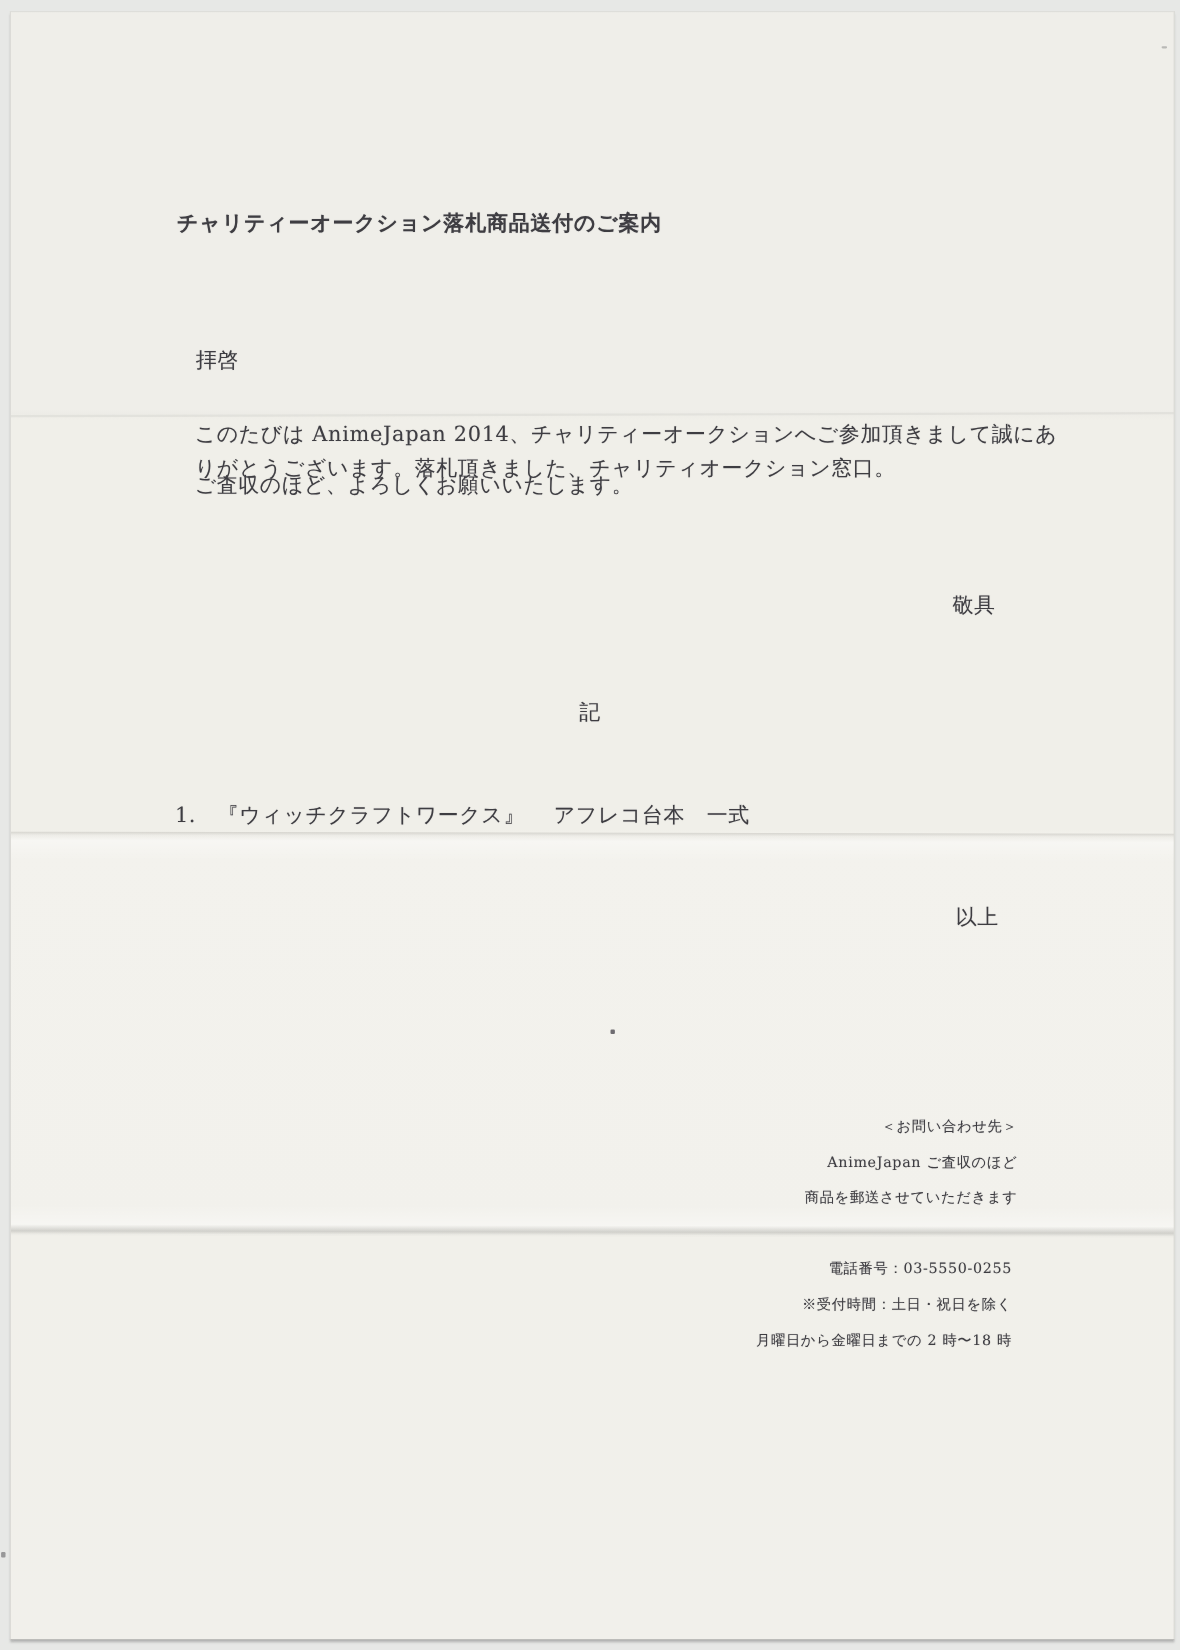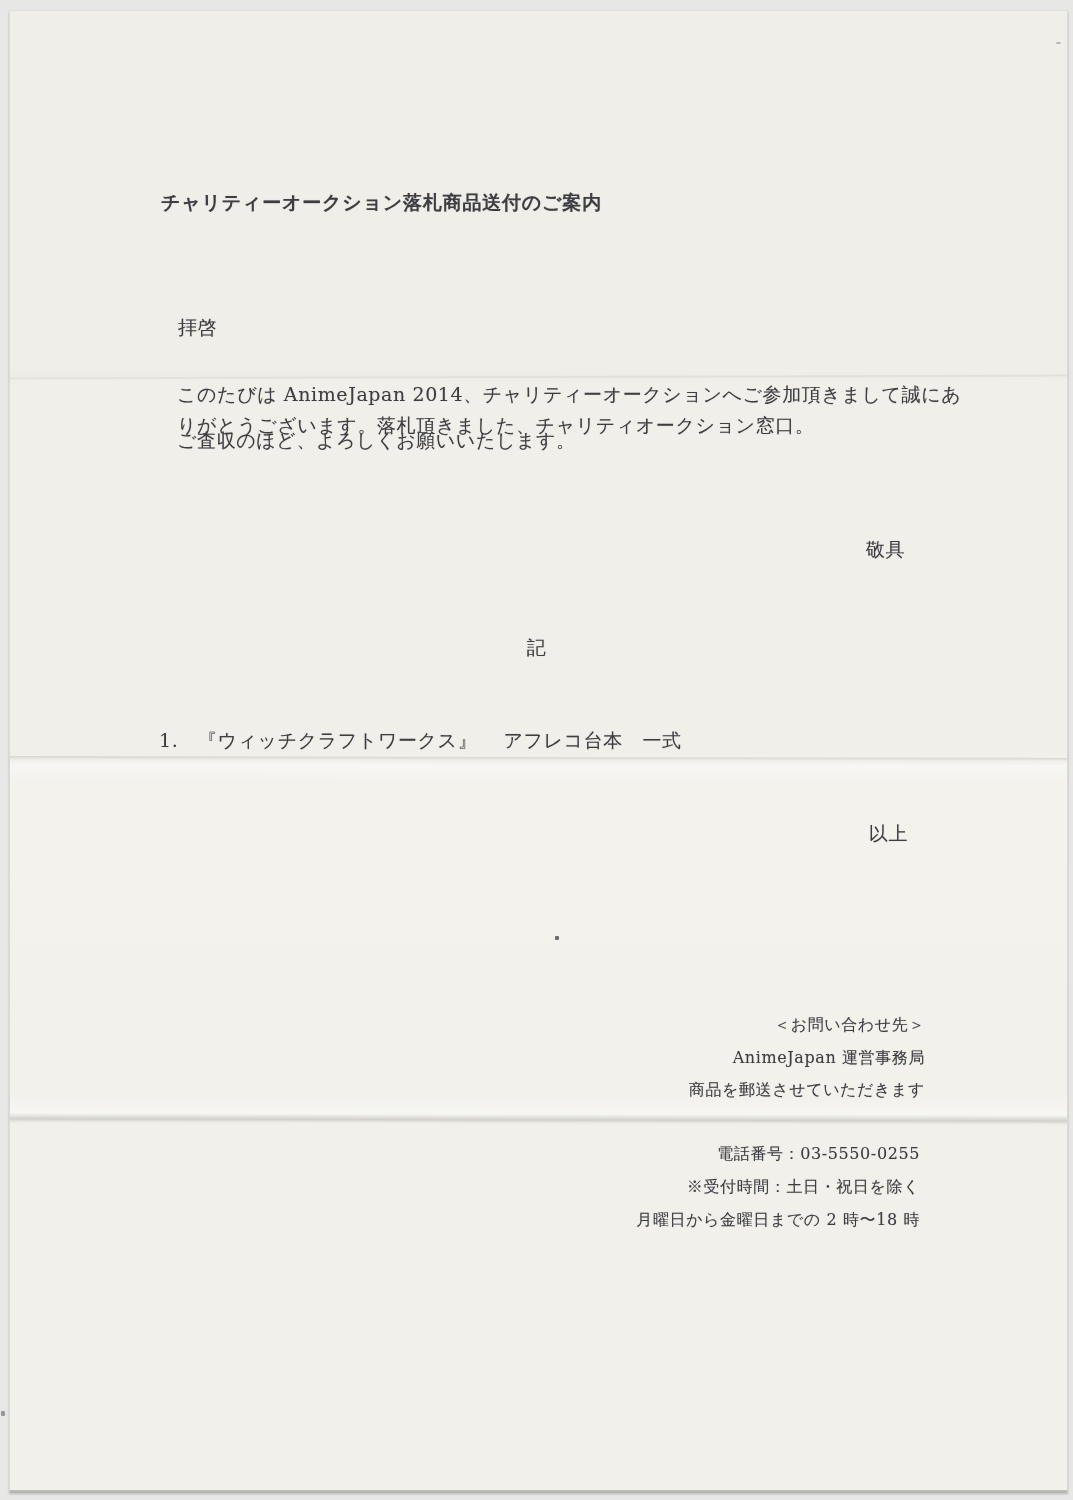--- a/index.html
+++ b/index.html
@@ -53,21 +53,21 @@
   .body-1     {left:177px;top:382px;}
   .body-2     {left:177px;top:413px;}
   .body-3     {left:177px;top:428px;}
   .closing    {right:168px;top:537px;font-family:Liberation Serif, serif;}
   .record     {left:50%;top:635px;transform:translateX(-50%);}
   .item       {left:159px;top:728px;}
   .endmark    {right:165px;top:821px;}
   .contact-block{position:absolute;right:148px;top:1009px;text-align:right;line-height:32.5px;}
   .phone-block  {position:absolute;right:153px;top:1137px;text-align:right;line-height:33px;margin-left:20px;}
   .contact-block div,.phone-block div{
-    white-space:pre;font-size:16px;letter-spacing:0.6px;
+    white-space:pre;font-size:13px;letter-spacing:0.6px;
     text-shadow:0 0 1px rgba(90,88,92,0.35);
   }
 </style>
 </head>
 <body>
 
 <div class="scan">
 
   <div class="paper">
     <div class="crease crease-1"></div>
@@ -92,21 +92,21 @@
     <div class="t closing">敬具</div>
 
     <div class="t record">記</div>
 
     <div class="t item">1.　『ウィッチクラフトワークス』　 アフレコ台本　一式</div>
 
     <div class="t endmark">以上</div>
 
     <div class="contact-block">
       <div>＜お問い合わせ先＞</div>
-      <div>AnimeJapan 運営事務局</div>
+      <div>AnimeJapan ご査収のほど</div>
       <div>商品を郵送させていただきます</div>
     </div>
 
     <div class="phone-block">
       <div>電話番号：03-5550-0255</div>
       <div>※受付時間：土日・祝日を除く</div>
       <div>月曜日から金曜日までの 2 時〜18 時</div>
     </div>
 
   </div>

